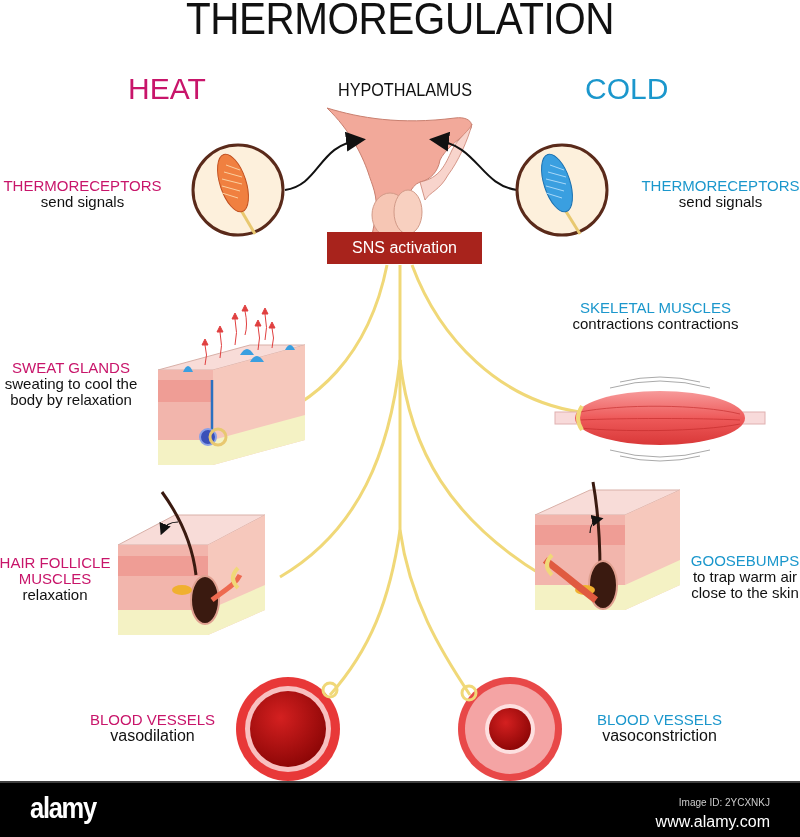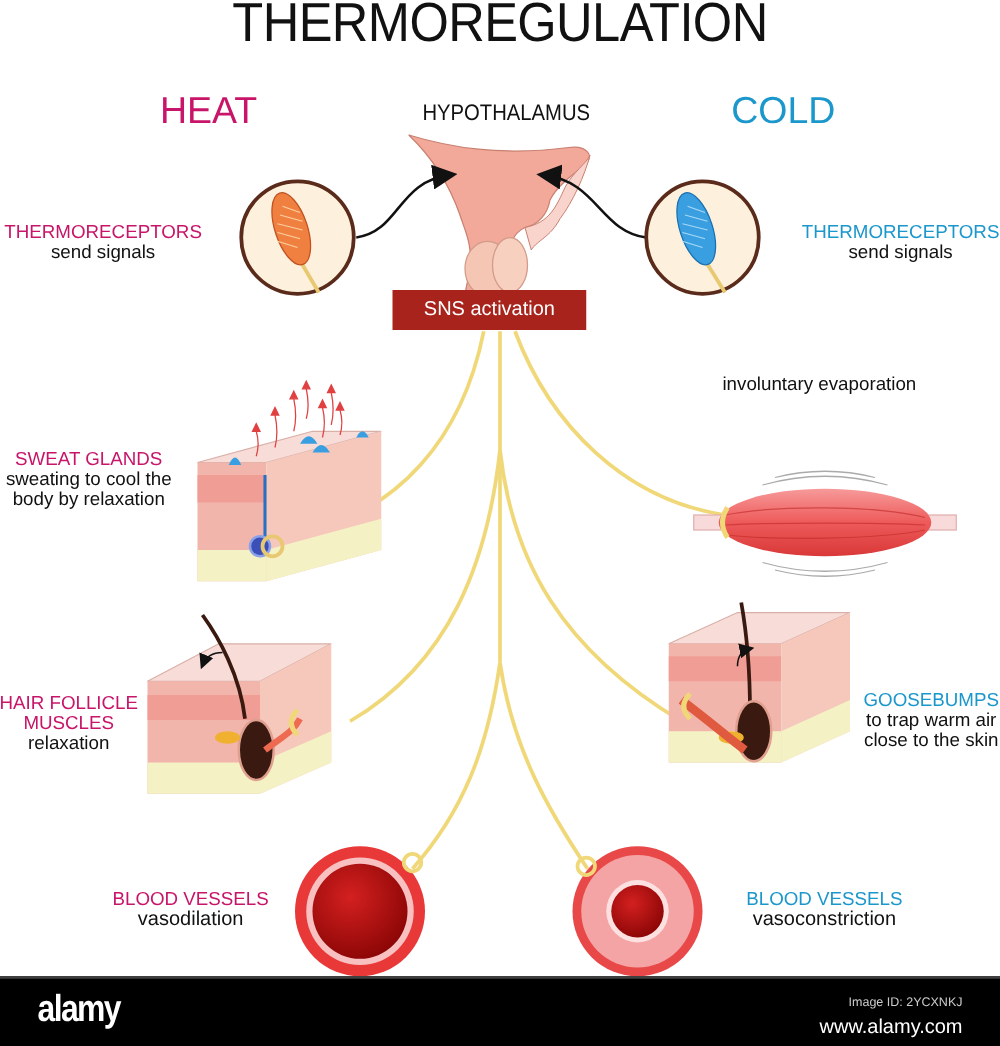--- a/index.html
+++ b/index.html
@@ -7,21 +7,21 @@
   body { position: relative; font-family: "Liberation Sans", sans-serif; }
   .abs { position: absolute; }
   .title { left: 0; top: -6px; width: 800px; text-align: center; font-size: 44px; color: #111; letter-spacing: -0.5px; transform: scaleX(0.92); }
   .heat-h { left: 128px; top: 72px; font-size: 30px; color: #c8156a; }
   .cold-h { left: 585px; top: 72px; font-size: 30px; color: #1b97cc; }
   .hypo { left: 310px; top: 80px; width: 190px; text-align: center; font-size: 18px; color: #111; transform: scaleX(0.9); }
   .lbl { text-align: center; line-height: 1.05; font-size: 15px; color: #111; }
   .lbl .h { display: block; font-size: 15px; }
   .pink { color: #c8156a; }
   .blue { color: #1b97cc; }
-  .sns { left: 314px; top: 232px; width: 155px; height: 32px; background: #a8231c; color: #fff; font-size: 16px; text-align: center; line-height: 32px; }
+  .sns { left: 327px; top: 232px; width: 155px; height: 32px; background: #a8231c; color: #fff; font-size: 16px; text-align: center; line-height: 32px; }
   svg.diagram { position: absolute; left: 0; top: 0; }
   .footer { left: 0; top: 781px; width: 800px; height: 56px; background: #000; border-top: 2px solid #404040; }
   .logo { left: 30px; top: 8px; color: #fff; font-size: 30px; font-weight: bold; letter-spacing: -1.5px; transform: scaleX(0.85); transform-origin: left; }
   .imgid { right: 30px; top: 14px; color: #ccc; font-size: 10px; }
   .site { right: 30px; top: 30px; color: #fff; font-size: 16px; font-weight: normal; text-align: center; }
 </style>
 </head>
 <body>
 
 <div class="abs title">THERMOREGULATION</div>
@@ -211,21 +211,22 @@
   <span class="h pink">BLOOD VESSELS</span>
   <span style="font-size:16px">vasodilation</span>
 </div>
 
 <div class="abs lbl" style="left:638px;top:178px;width:165px;">
   <span class="h blue">THERMORECEPTORS</span>
   <span>send signals</span>
 </div>
 
 <div class="abs lbl" style="left:568px;top:300px;width:175px;">
-  <span style="display:block">involuntary evaporation</span>
+  <span class="h blue">SKELETAL MUSCLES</span>
+  <span style="display:block">contractions contractions</span>
 </div>
 
 <div class="abs lbl" style="left:685px;top:553px;width:120px;">
   <span class="h blue">GOOSEBUMPS</span>
   <span style="display:block">to trap warm air</span>
   <span style="display:block">close to the skin</span>
 </div>
 
 <div class="abs lbl" style="left:592px;top:712px;width:135px;">
   <span class="h blue">BLOOD VESSELS</span>

